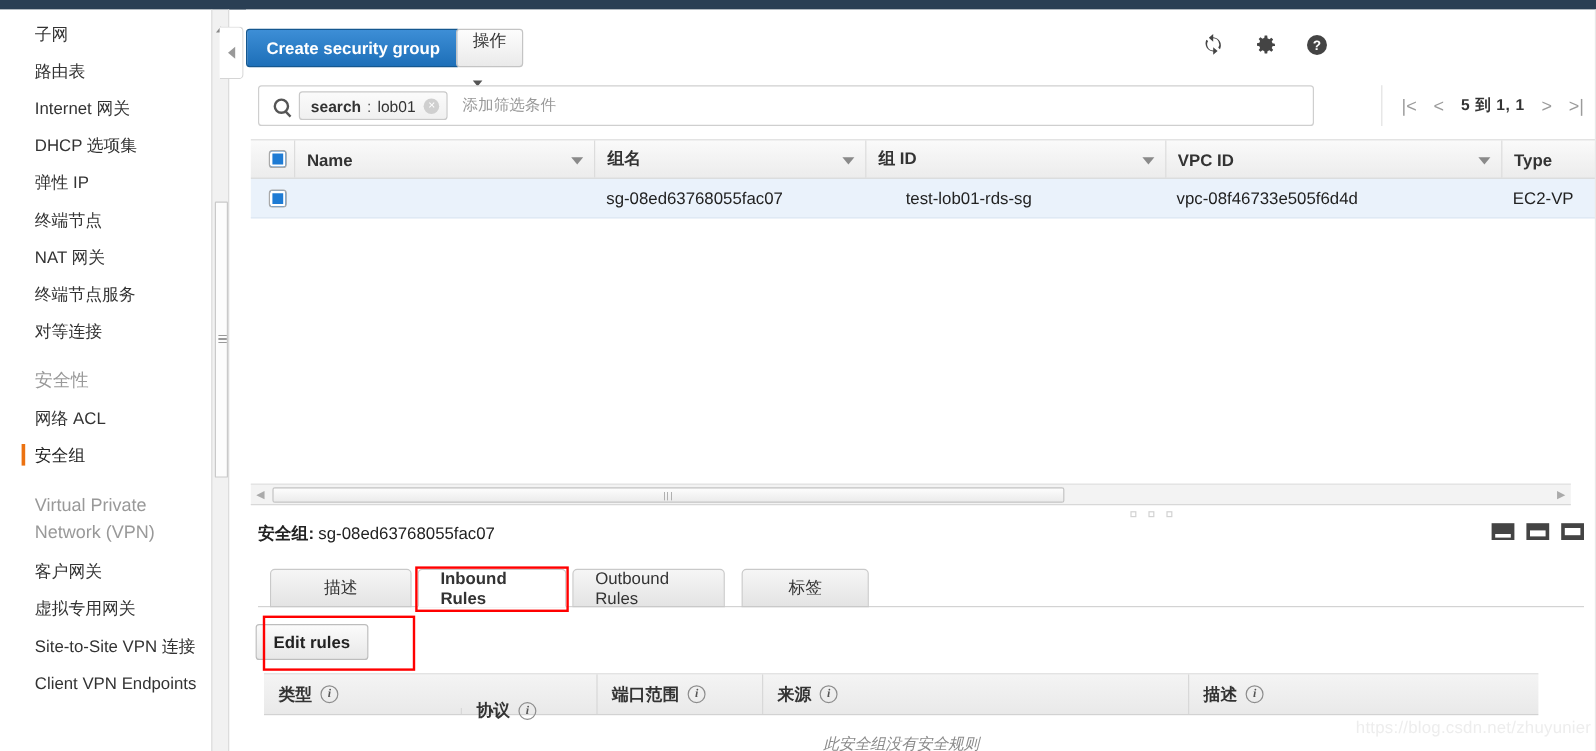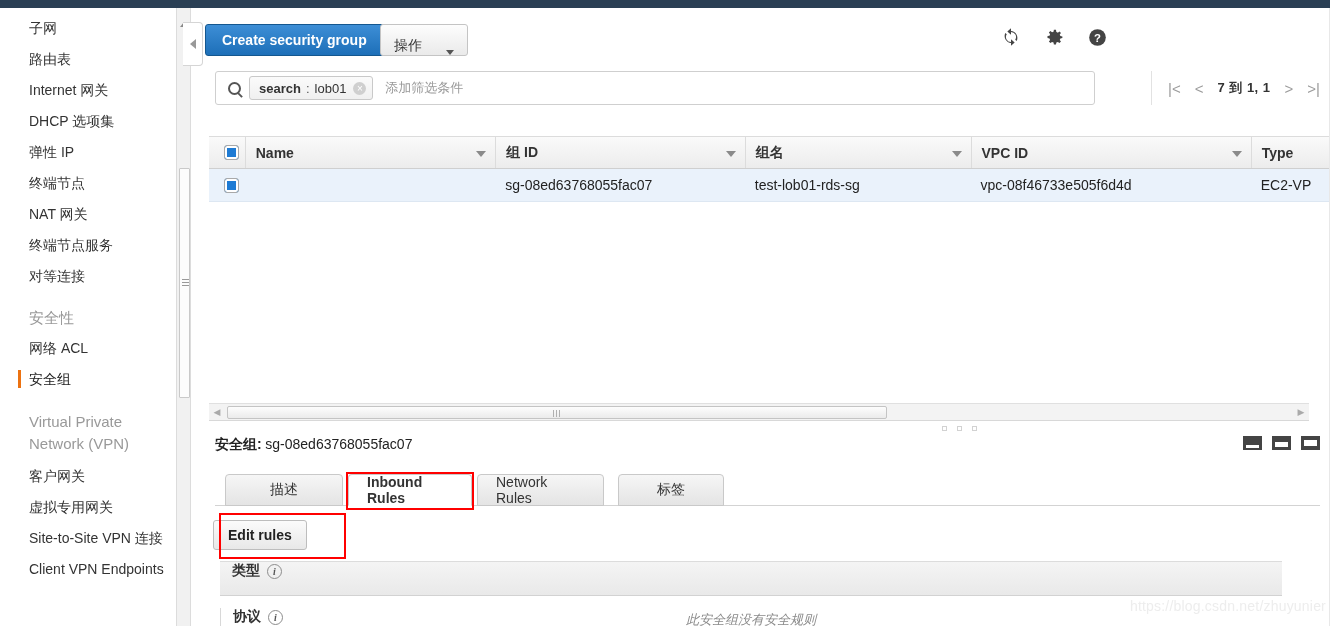--- a/index.html
+++ b/index.html
@@ -95,21 +95,21 @@
     border: 1px solid #14578f; border-radius: 3px;
     color: #fff; font-weight: bold; font-size: 14px;
     display: flex; align-items: center; cursor: pointer;
   }
   .btn-secondary {
     position: absolute; left: 175px; top: 8px;
     height: 32px; padding: 0 13px;
     background: linear-gradient(to bottom, #fdfdfd, #eaeaea);
     border: 1px solid #c4c4c4; border-radius: 3px;
     color: #333; font-size: 14px;
-    display: flex; align-items: flex-end; gap: 24px; cursor: pointer;
+    display: flex; align-items: flex-start; gap: 24px; cursor: pointer; flex-direction: column;
   }
   .caret-down {
     width: 0; height: 0;
     border-left: 4px solid transparent; border-right: 4px solid transparent;
     border-top: 5px solid #555;
   }
   .top-icons {
     position: absolute; right: 8px; top: 10px;
     display: flex; align-items: center; gap: 22px;
   }
@@ -149,21 +149,21 @@
   .pager {
     position: absolute; right: 0; top: 0; height: 34px;
     display: flex; align-items: center; gap: 14px;
     padding-left: 16px; border-left: 1px solid #e2e2e2;
     font-size: 13px; color: #333;
   }
   .pager .pg { color: #9b9b9b; font-size: 15px; cursor: pointer; user-select: none; }
   .pager .cnt { font-weight: bold; letter-spacing: .5px; }
 
   
-  .table { position: absolute; top: 108px; left: 4px; width: 1121px; margin-top: 20px; }
+  .table { position: absolute; top: 108px; left: 4px; width: 1121px; }
   .thead {
     display: flex; height: 33px; align-items: stretch;
     background: linear-gradient(to bottom, #fafafa, #ececec);
     border-top: 1px solid #dcdcdc; border-bottom: 1px solid #cfcfcf;
   }
   .th {
     display: flex; align-items: center; position: relative;
     font-size: 14px; font-weight: bold; color: #333;
     padding-left: 10px; border-left: 1px solid #dcdcdc;
   }
@@ -359,41 +359,41 @@
           <b>search</b>
           <span class="sep">:</span>
           <span>lob01</span>
           <span class="x">×</span>
         </span>
         <span class="filter-placeholder">添加筛选条件</span>
       </div>
       <div class="pager">
         <span class="pg">|&lt;</span>
         <span class="pg">&lt;</span>
-        <span class="cnt">7 到 1, 1</span>
+        <span class="cnt">5 到 1, 1</span>
         <span class="pg">&gt;</span>
         <span class="pg">&gt;|</span>
       </div>
     </div>
 
     <div class="table">
       <div class="thead">
         <div class="th cbcell">
           <span class="cb"></span>
         </div>
         <div class="th c-name">
           <span>Name</span>
           <span class="sortc"></span>
         </div>
+        <div class="th c-gname">
+          <span>组名</span>
+          <span class="sortc"></span>
+        </div>
         <div class="th c-gid">
           <span>组 ID</span>
-          <span class="sortc"></span>
-        </div>
-        <div class="th c-gname">
-          <span>组名</span>
           <span class="sortc"></span>
         </div>
         <div class="th c-vpc">
           <span>VPC ID</span>
           <span class="sortc"></span>
         </div>
         <div class="th c-type">
           <span>Type</span>
         </div>
       </div>
@@ -428,30 +428,30 @@
       <span class="panel-icons">
         <i class="pic a"></i>
         <i class="pic b"></i>
         <i class="pic c"></i>
       </span>
     </div>
 
     <div class="tabs">
       <div class="tab" style="left:10px;width:118px;">描述</div>
       <div class="tab active" style="left:133px;width:124px;">Inbound Rules</div>
-      <div class="tab" style="left:262px;width:127px;">Network Rules</div>
+      <div class="tab" style="left:262px;width:127px;">Outbound Rules</div>
       <div class="tab" style="left:403px;width:106px;">标签</div>
     </div>
 
     <div class="redbox" style="left:141px;top:464px;width:128px;height:38px;"></div>
     <div class="redbox" style="left:14px;top:505px;width:127px;height:46px;"></div>
 
     <div class="btn-edit" style="left:8px;">Edit rules</div>
 
-    <div class="rules-head" style="left:15px;width:1062px;flex-direction:column;">
+    <div class="rules-head" style="left:15px;width:1062px;">
       <div class="rh" style="width:164px;">
         <span>类型</span>
         <span class="info">i</span>
       </div>
       <div class="rh" style="width:113px;margin-top:28px;">
         <span>协议</span>
         <span class="info">i</span>
       </div>
       <div class="rh" style="width:138px;">
         <span>端口范围</span>

